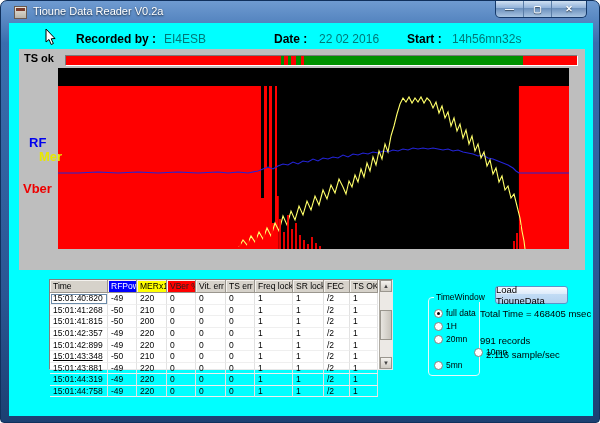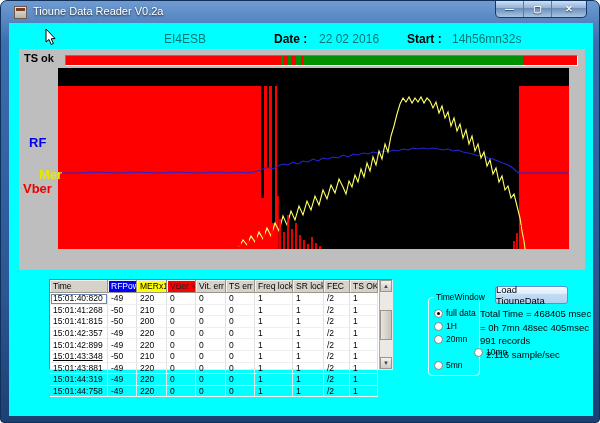--- a/index.html
+++ b/index.html
@@ -29,21 +29,21 @@
   #cursor-icon { position:absolute; left:36px; top:6px; }
   
   #gray-panel { position:absolute; left:10px; top:26px; width:566px; height:221px; background:#bebebe; }
   #ts-ok-label { position:absolute; left:5px; top:3px; font-size:11px; font-weight:bold; color:#000; }
   #ts-bar { position:absolute; left:46px; top:6px; width:513px; height:11px; display:flex;
     border:1px solid; border-color:#7a7a7a #ffffff #ffffff #7a7a7a; }
   #chart-box { position:absolute; left:39px; top:19px; width:511px; height:181px; background:#000000; }
   #chart-box svg { display:block; width:511px; height:181px; }
   .legend { position:absolute; font-size:13px; font-weight:bold; }
   #legend-rf   { left:10px; top:86px;  color:#0000ee; }
-  #legend-mer  { left:4px;  top:118px; color:#e8e800;padding-left:16px; }
+  #legend-mer  { left:4px;  top:100px; color:#e8e800;padding-left:16px; }
   #legend-vber { left:4px;  top:132px; color:#ee0000; }
   
   #table { position:absolute; left:40px; top:256px; width:344px; height:91px; background:#ffffff;
     border:1px solid; border-color:#808080 #e8e8e8 #e8e8e8 #808080; display:flex; font-size:8.5px; color:#000; }
   #grid { flex:1; }
   .trow { display:flex; height:11.6px; align-items:center; }
   .trow.head { height:13px; }
   .tcell { height:100%; padding-left:3px; display:flex; align-items:center; overflow:hidden;
     border-right:1px solid #e2e2e2; border-bottom:1px solid #efefef; white-space:nowrap; }
   .head .tcell { background:#d6d2ca; border-right:1px solid #9a968e; border-bottom:1px solid #9a968e;
@@ -83,20 +83,21 @@
     <div id="window-title">Tioune Data Reader V0.2a</div>
     <div id="win-controls">
       <div class="cap-btn">—</div>
       <div class="cap-btn">▢</div>
       <div class="cap-btn">✕</div>
     </div>
   </div>
 
   <div id="client">
 
+    <span class="hdr-label" style="left:67px">Recorded by :</span>
     <span class="hdr-value" style="left:155px">EI4ESB</span>
     <span class="hdr-label" style="left:265px">Date :</span>
     <span class="hdr-value" style="left:310px">22 02 2016</span>
     <span class="hdr-label" style="left:398px">Start :</span>
     <span class="hdr-value" style="left:443px">14h56mn32s</span>
 
     <svg id="cursor-icon" width="12" height="18" viewBox="0 0 12 18">
       <polygon points="1,0 1,13 4,10.5 6.2,15.5 8.4,14.5 6.2,9.8 10,9.5" fill="#ffffff" stroke="#000000" stroke-width="1"></polygon>
     </svg>
 
@@ -281,18 +282,17 @@
           <span class="radio-icon"></span>
           <span>10mn</span>
         </div>
         <div class="radio-row" style="top: 62px;">
           <span class="radio-icon"></span>
           <span>5mn</span>
         </div>
       </div>
 
     <span class="info-line" style="left:471px; top:285px;">Total Time =  468405 msec</span>
-    <span class="info-line" style="left:471px; top:299px;">=  0h 7mn 48sec 405msec</span>
     <span class="info-line" style="left:471px; top:312px;">991 records</span>
     <span class="info-line" style="left:477px; top:326px;">2.116 sample/sec</span>
 
   </div>
 </div>
 
 </body></html>

